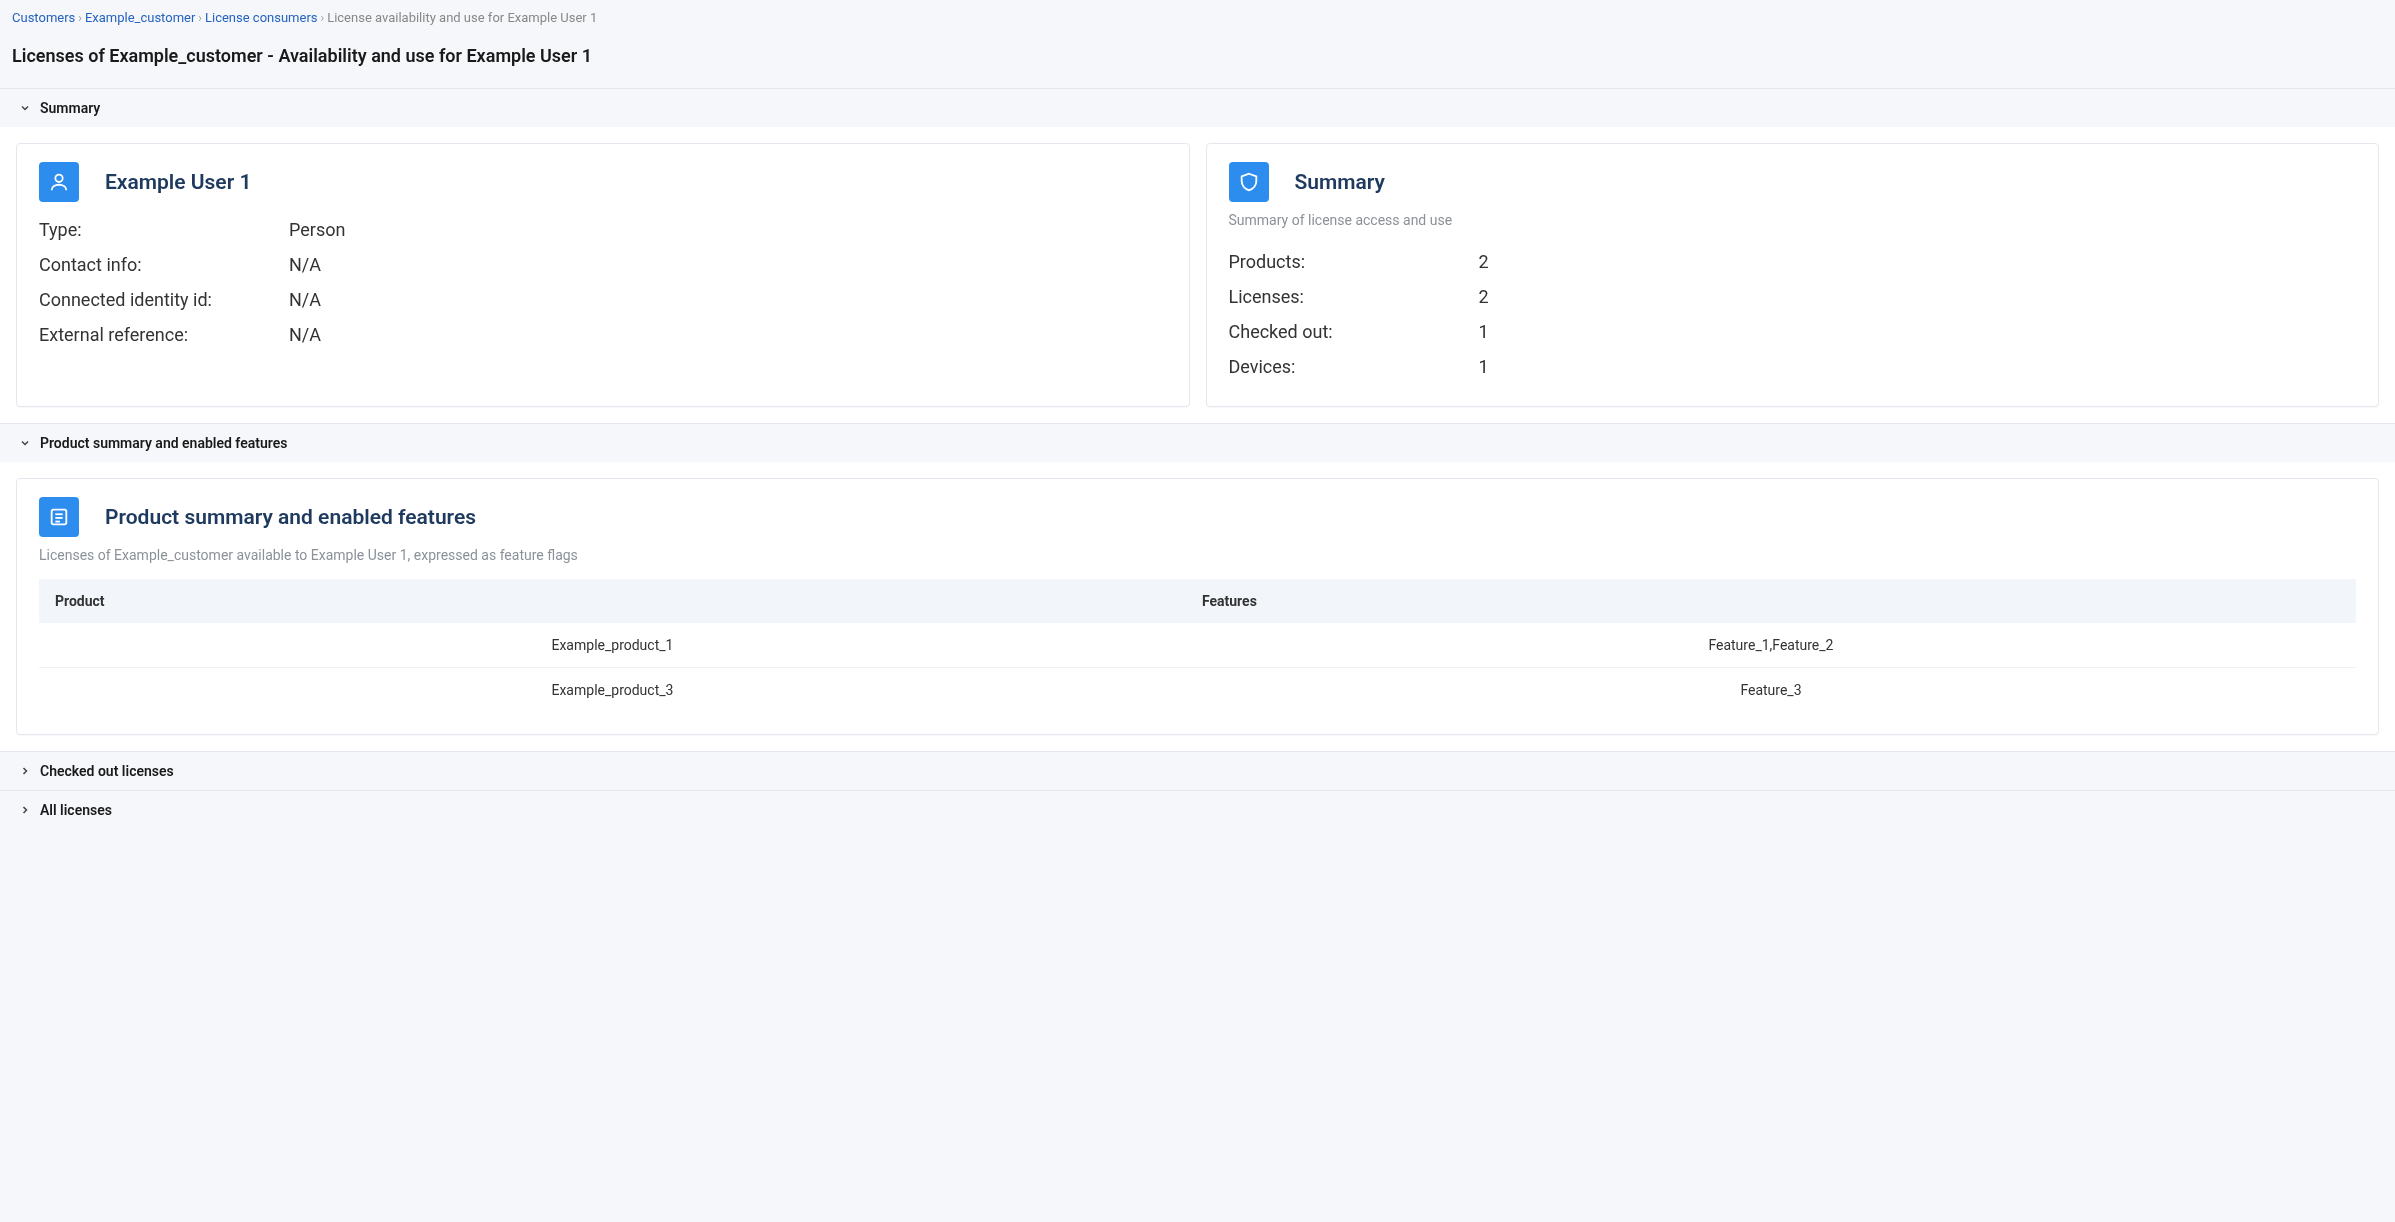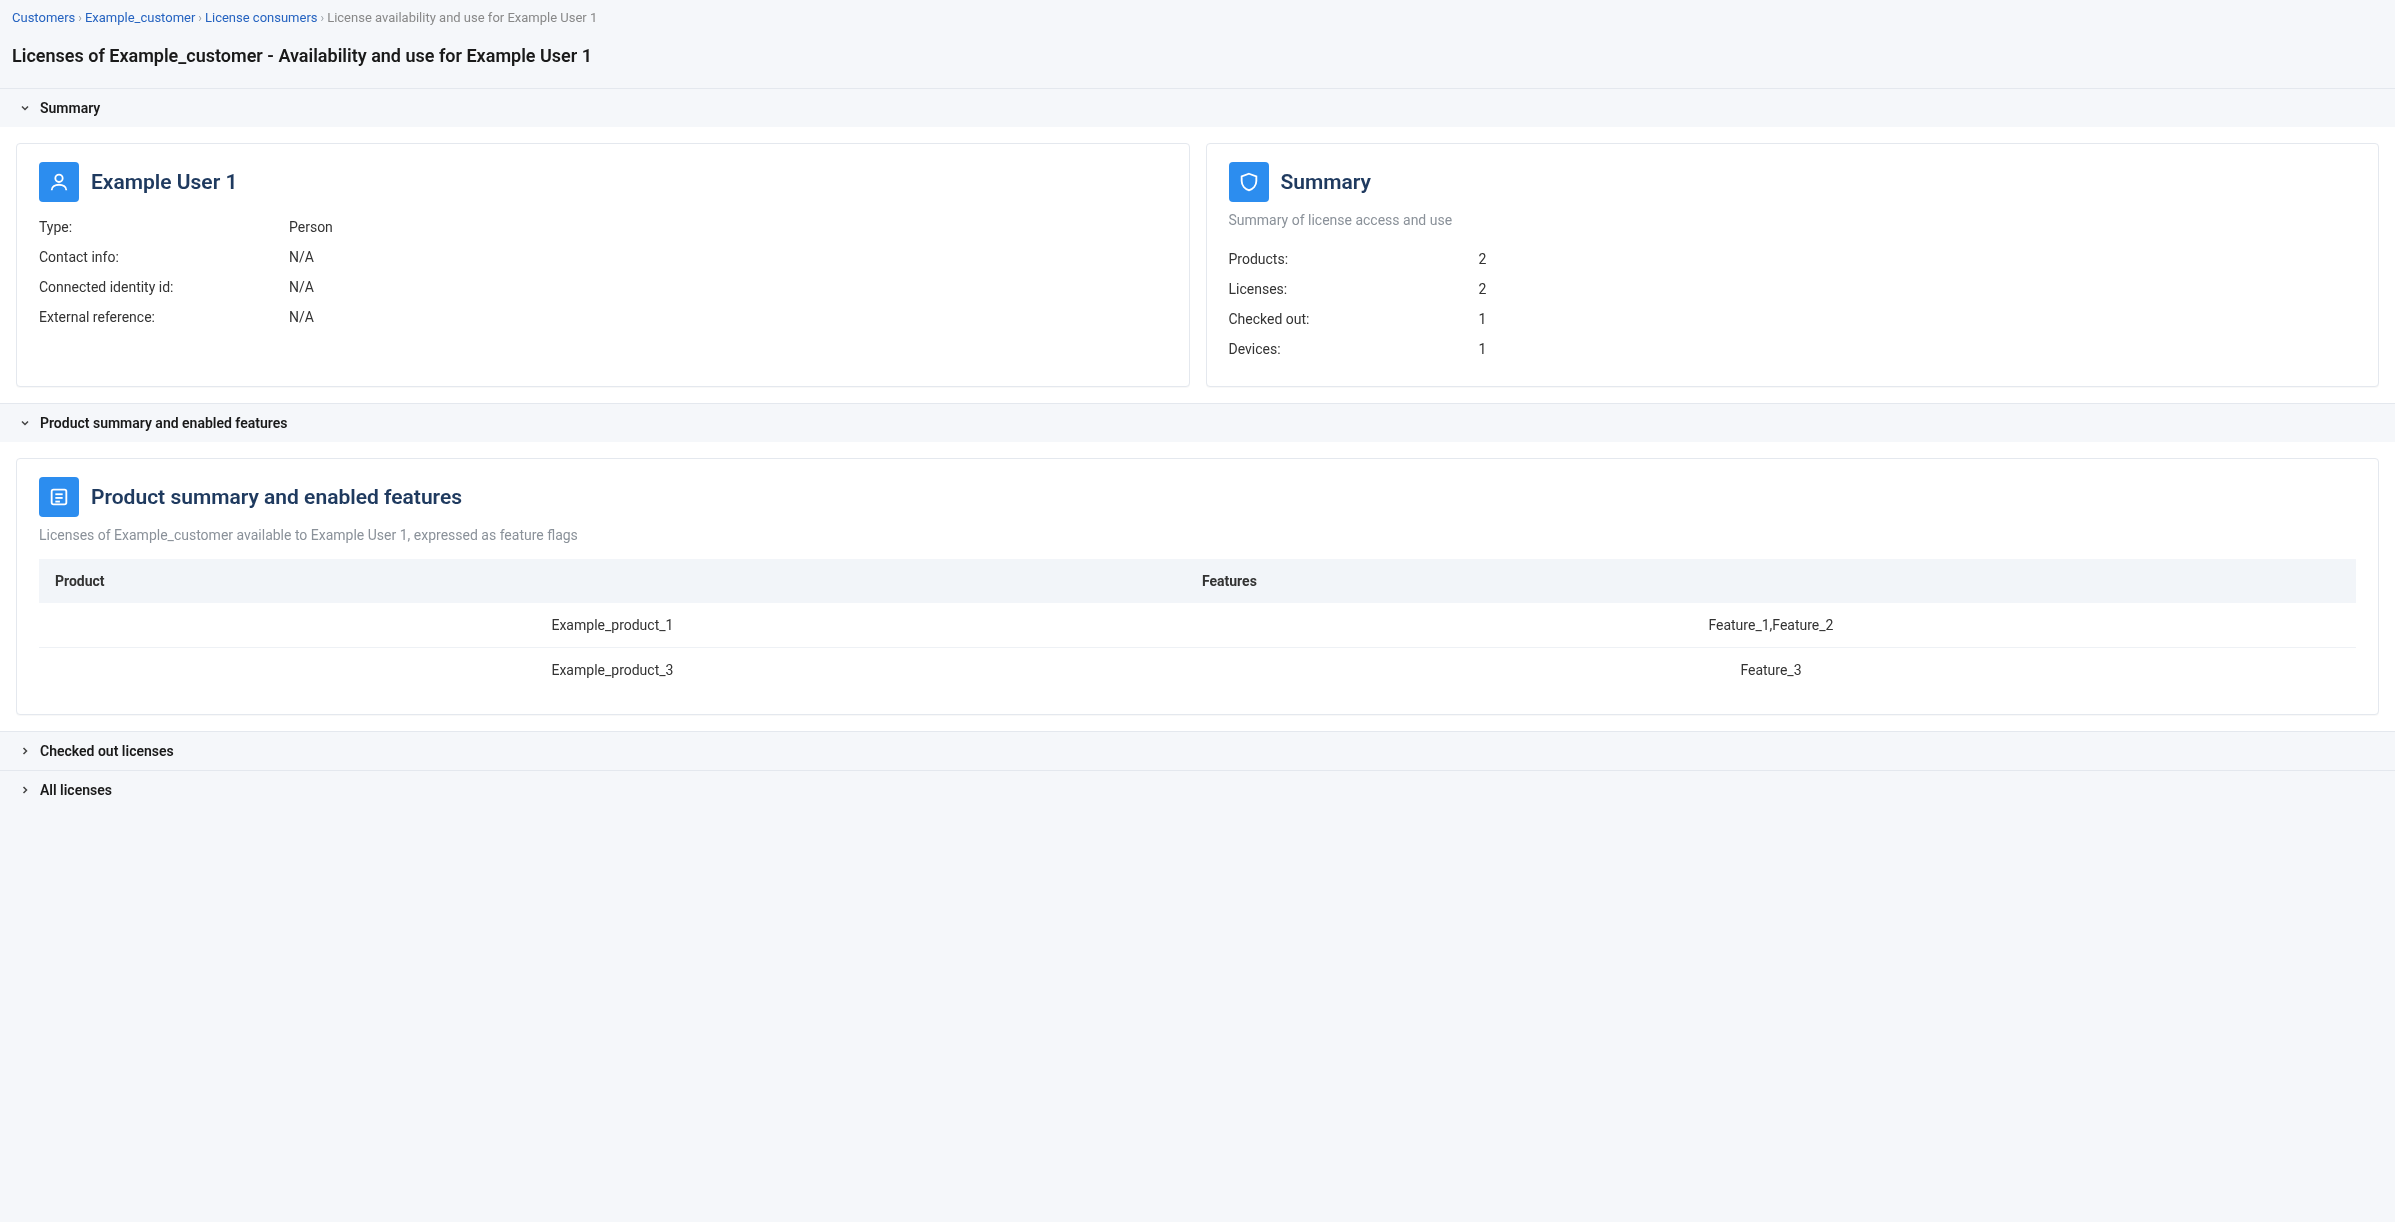--- a/index.html
+++ b/index.html
@@ -7,26 +7,26 @@
     .breadcrumb { padding: 10px 12px; font-size: 13px; display: flex; align-items: center; gap: 0; }
     .breadcrumb a { color: #2563c0; text-decoration: none; }
     .breadcrumb .chev { color: #9aa0a6; font-size: 12px; padding: 0 3px; }
     .breadcrumb .current { color: #888; }
     h1.page-title { font-size: 18px; font-weight: 600; padding: 10px 12px 22px 12px; }
     .section-header { display:flex; align-items:center; gap:8px; padding: 11px 18px; font-size: 14px; font-weight:600; color:#1a1a1a; cursor:pointer; border-top:1px solid #e4e8ee; }
     .section-header .chev-icon { display:inline-flex; width:14px; justify-content:center; }
     .chev-icon svg { stroke:#444; }
     .cards-row { display:flex; gap:16px; padding:16px; background:#fff;}
     .card { flex:1; background:#fff; border:1px solid #e4e8ee; border-radius:4px; padding:18px 22px 22px 22px; box-shadow: 0 1px 1px rgba(0,0,0,0.03);}
-    .card-header { display:flex; align-items:center; gap:12px; margin-bottom:10px;}
+    .card-header { display:flex; align-items:center; gap:26px; margin-bottom:10px;}
     .card-icon { width:40px; height:40px; background:#2c8def; border-radius:4px; display:flex; align-items:center; justify-content:center;}
     .card-icon svg { fill:none; stroke:#fff; stroke-width:2;}
     .card-title { font-size:21px; font-weight:600; color:#1f3a5f; }
     .card-sub { color:#8a9199; font-size:14px; margin-bottom:16px;}
-    .kv-row { display:flex; font-size:14px; color:#333; padding:7px 0;}
+    .kv-row { display:flex; font-size:18px; color:#333; padding:7px 0;}
     .kv-key { width:250px; color:#333;}
     .kv-val { color:#333;}
     .single-card-wrap { padding:16px; background:#fff;}
     .single-card { background:#fff; border:1px solid #e4e8ee; border-radius:4px; padding:18px 22px 22px 22px; box-shadow:0 1px 1px rgba(0,0,0,0.03);}
     .table { width:100%; border-collapse:collapse; margin-top:10px;}
     .table th { text-align:left; background:#f2f5f9; font-weight:700; font-size:14px; color:#333; padding:14px 16px;}
     .table td { font-size:14px; color:#333; padding:14px 16px; border-bottom:1px solid #eef1f5;text-align:center;}
     .table tr:last-child td { border-bottom:none;}
     .page-bg { background:#f5f7fa;}
   </style>

